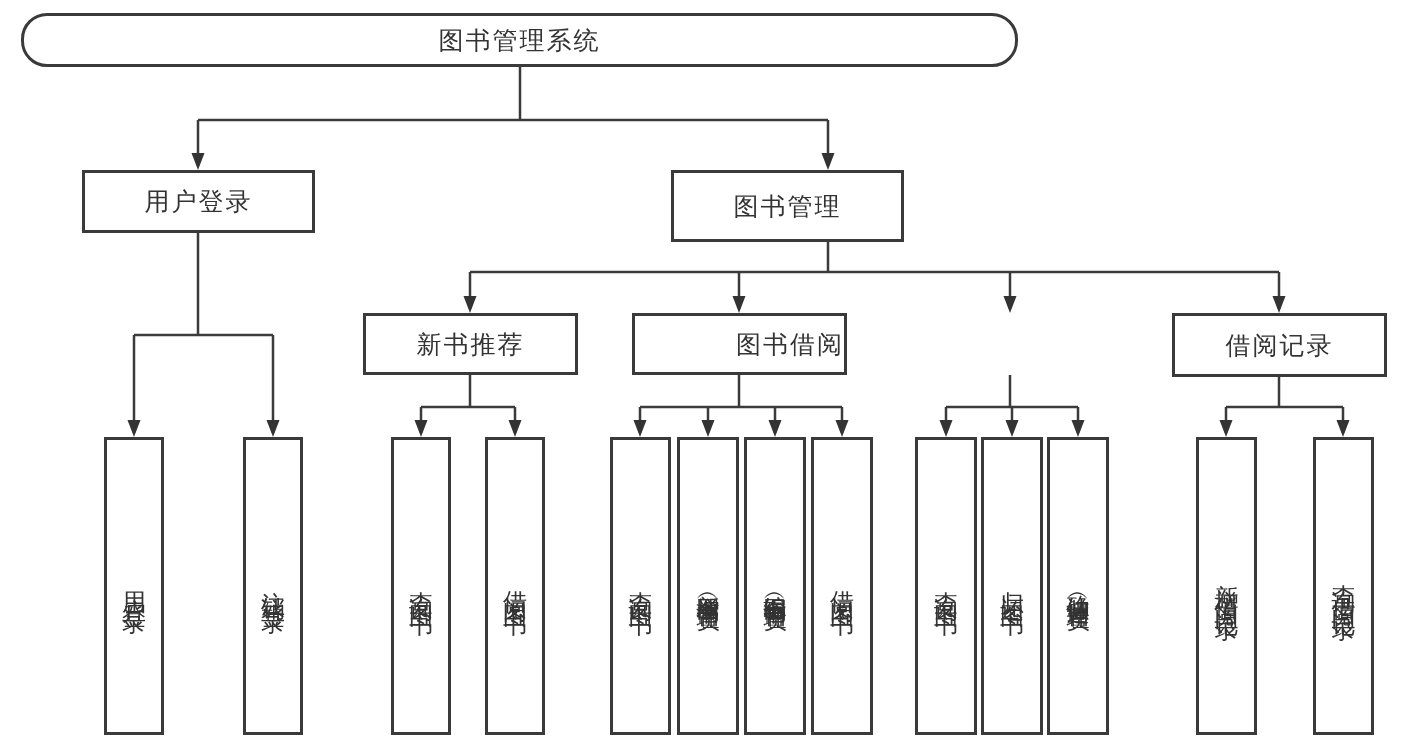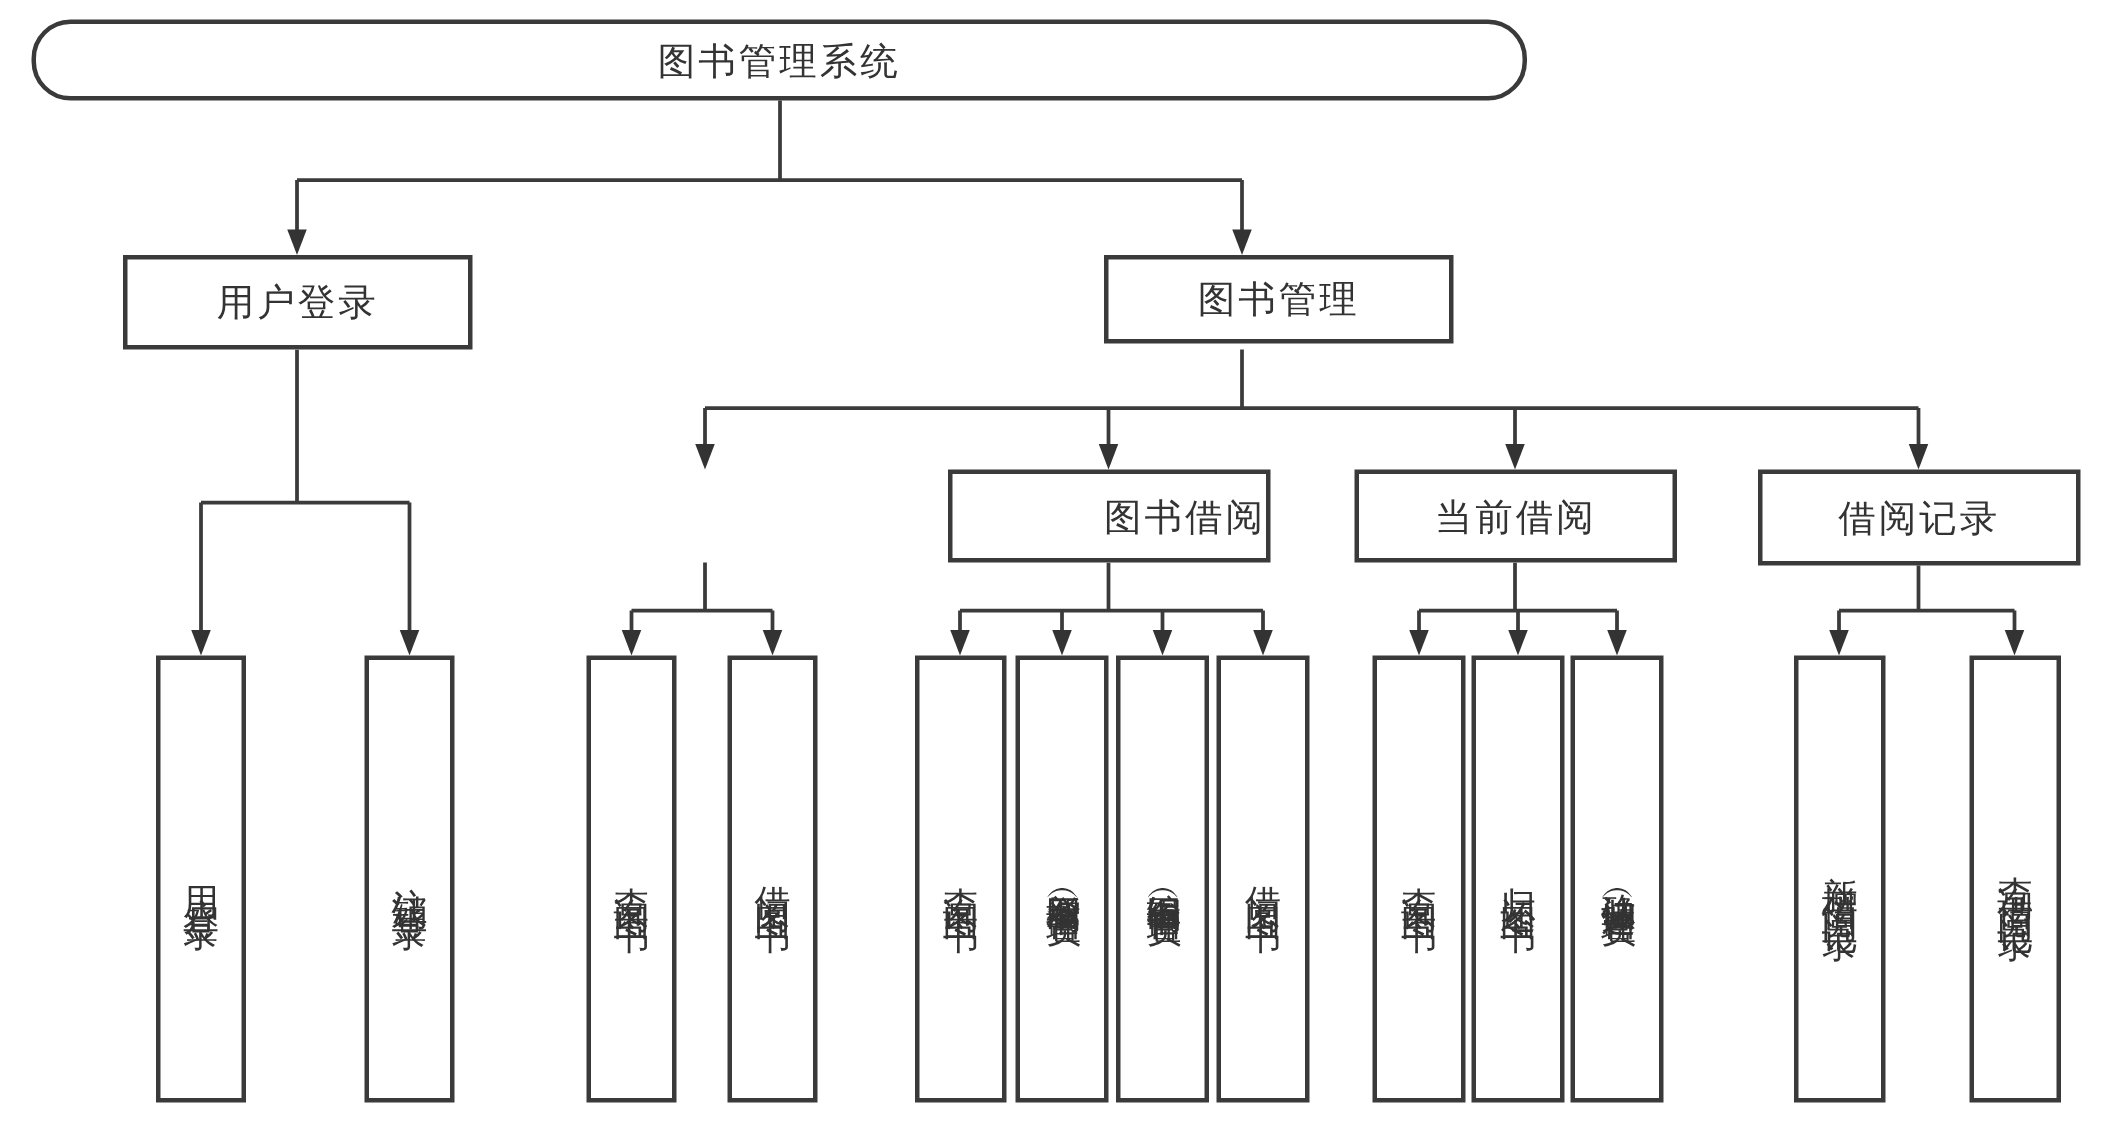--- a/index.html
+++ b/index.html
@@ -62,29 +62,29 @@
     </g>
   </svg>
 
   <div class="box h" style="left:21px; top:13px; width:997px; height:54px;border-radius:26px;">
     <span>图书管理系统</span>
   </div>
 
   <div class="box h" style="left:82px; top:170px; width:233px; height:63px;">
     <span>用户登录</span>
   </div>
-  <div class="box h" style="left:736px; top:170px; width:233px; height:59px;text-align:center;">
+  <div class="box h" style="left:671px; top:170px; width:233px; height:72px;text-align:center;">
     <span>图书管理</span>
   </div>
 
+  <div class="box h" style="left:363px; top:313px; width:215px; height:62px;">
+    <span>新书推荐</span>
+  </div>
   <div class="box h" style="left:632px; top:313px; width:215px; height:62px;justify-content:flex-end;">
     <span>图书借阅</span>
-  </div>
-  <div class="box h" style="left:903px; top:313px; width:215px; height:62px;">
-    <span>当前借阅</span>
   </div>
   <div class="box h" style="left:1172px; top:313px; width:215px; height:64px;">
     <span>借阅记录</span>
   </div>
 
   <div class="box v" style="left:104px; top:437px; width:60px; height:298px;">
     <span>用户登录</span>
   </div>
   <div class="box v" style="left:243px; top:437px; width:60px; height:298px;">
     <span>注销登录</span>

